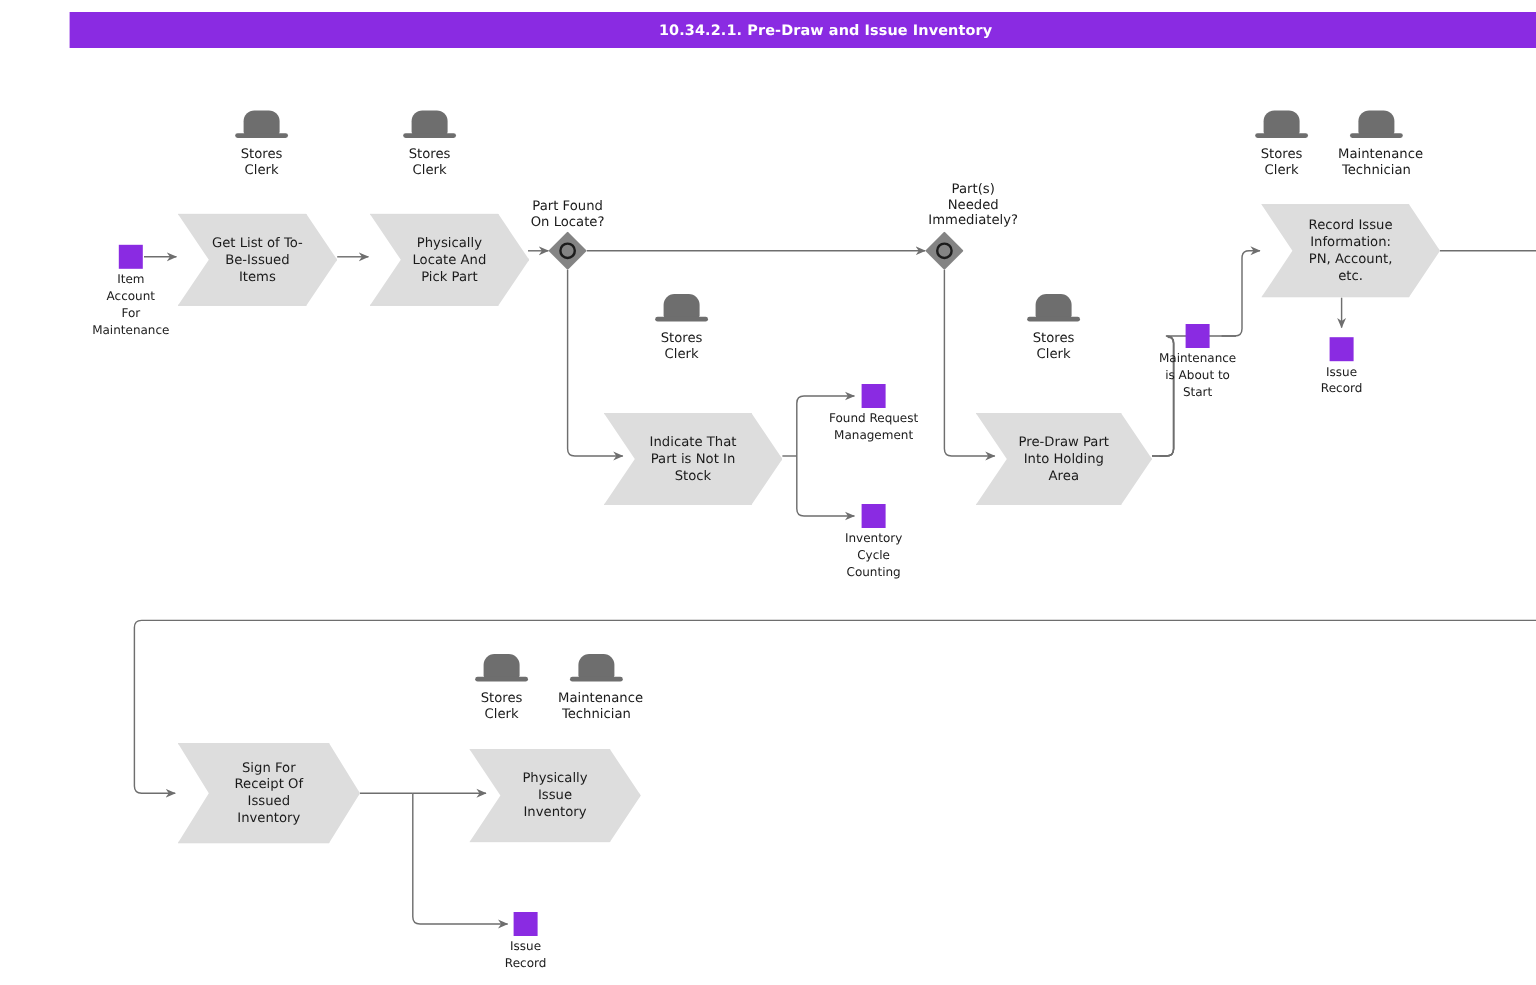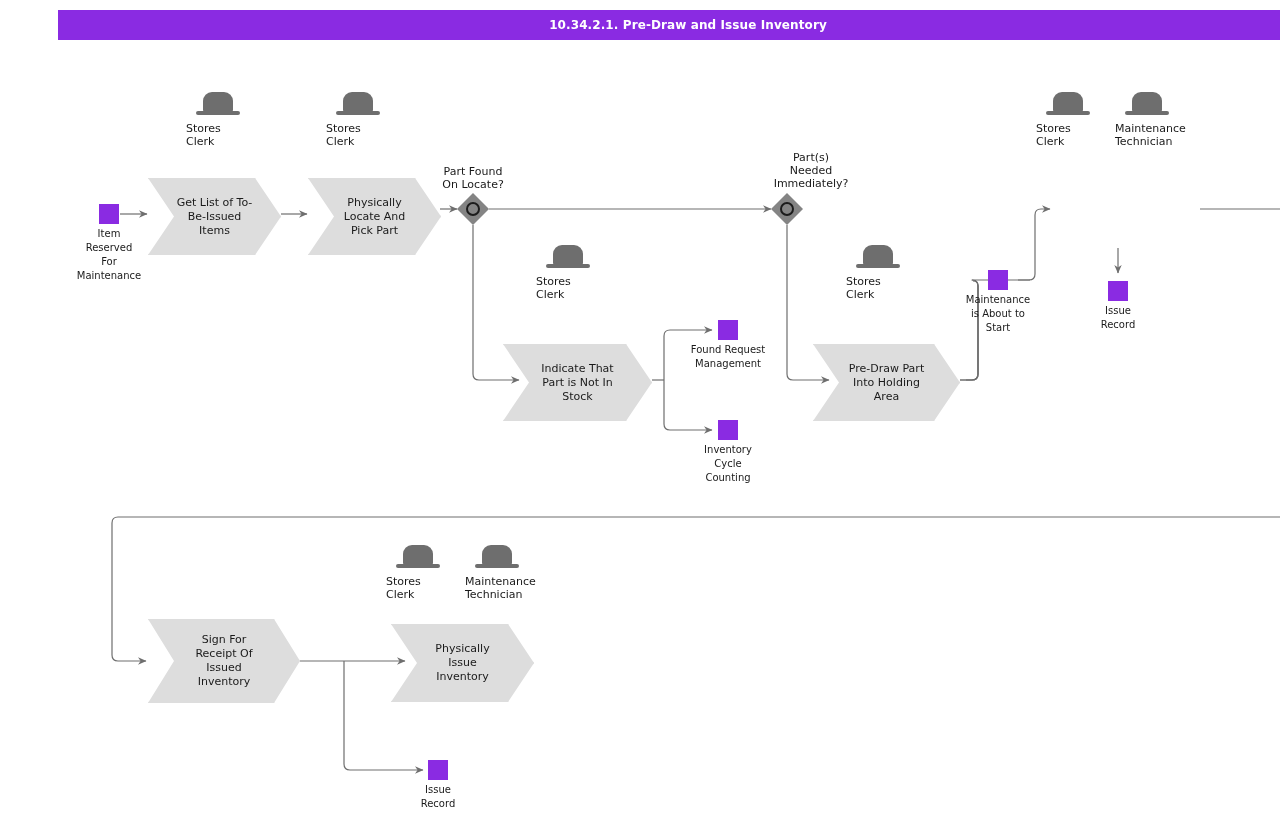--- a/index.html
+++ b/index.html
@@ -204,21 +204,21 @@
     left: 3px;
     top: 3px;
     width: 44px;
     height: 23px;
     background: #C4C4C4;
     border-radius: 9px 9px 3px 3px;
     z-index: -1;
   }
   .actor .alabel {
     margin-top: 2px;
-    text-align: left;
+    text-align: center;
     font-size: 11px;
     line-height: 13px;
     color: #1A1A1A;
     white-space: nowrap;
     font-family: "DejaVu Sans", sans-serif;
   }
 </style>
 </head>
 <body>
 
@@ -366,21 +366,21 @@
       <div>Maintenance</div>
       <div>Technician</div>
     </div>
   </div>
 
   <div class="sq" style="left:51px; top:204px;">
     <div class="boxshadow"></div>
     <div class="box"></div>
     <div class="sqlbl">
       <div>Item</div>
-      <div>Reserved</div>
+      <div>Account</div>
       <div>For</div>
       <div>Maintenance</div>
     </div>
   </div>
 
   <div class="chev" style="left:100px; top:178px; width:133px; height:77px;">
     <div class="shadow"></div>
     <div class="shape"></div>
     <div class="lbl">
       <div>
@@ -420,20 +420,32 @@
     <div class="shape"></div>
     <div class="lbl">
       <div>
         <div>Indicate That</div>
         <div>Part is Not In</div>
         <div>Stock</div>
       </div>
     </div>
   </div>
 
+  <div class="chev" style="left:1003px; top:170px; width:149px; height:78px;">
+    <div class="shadow"></div>
+    <div class="shape"></div>
+    <div class="lbl">
+      <div>
+        <div>Record Issue</div>
+        <div>Information:</div>
+        <div>PN, Account,</div>
+        <div>etc.</div>
+      </div>
+    </div>
+  </div>
 
   <div class="chev" style="left:100px; top:619px; width:152px; height:84px;">
     <div class="shadow"></div>
     <div class="shape"></div>
     <div class="lbl">
       <div>
         <div>Sign For</div>
         <div>Receipt Of</div>
         <div>Issued</div>
         <div>Inventory</div>

